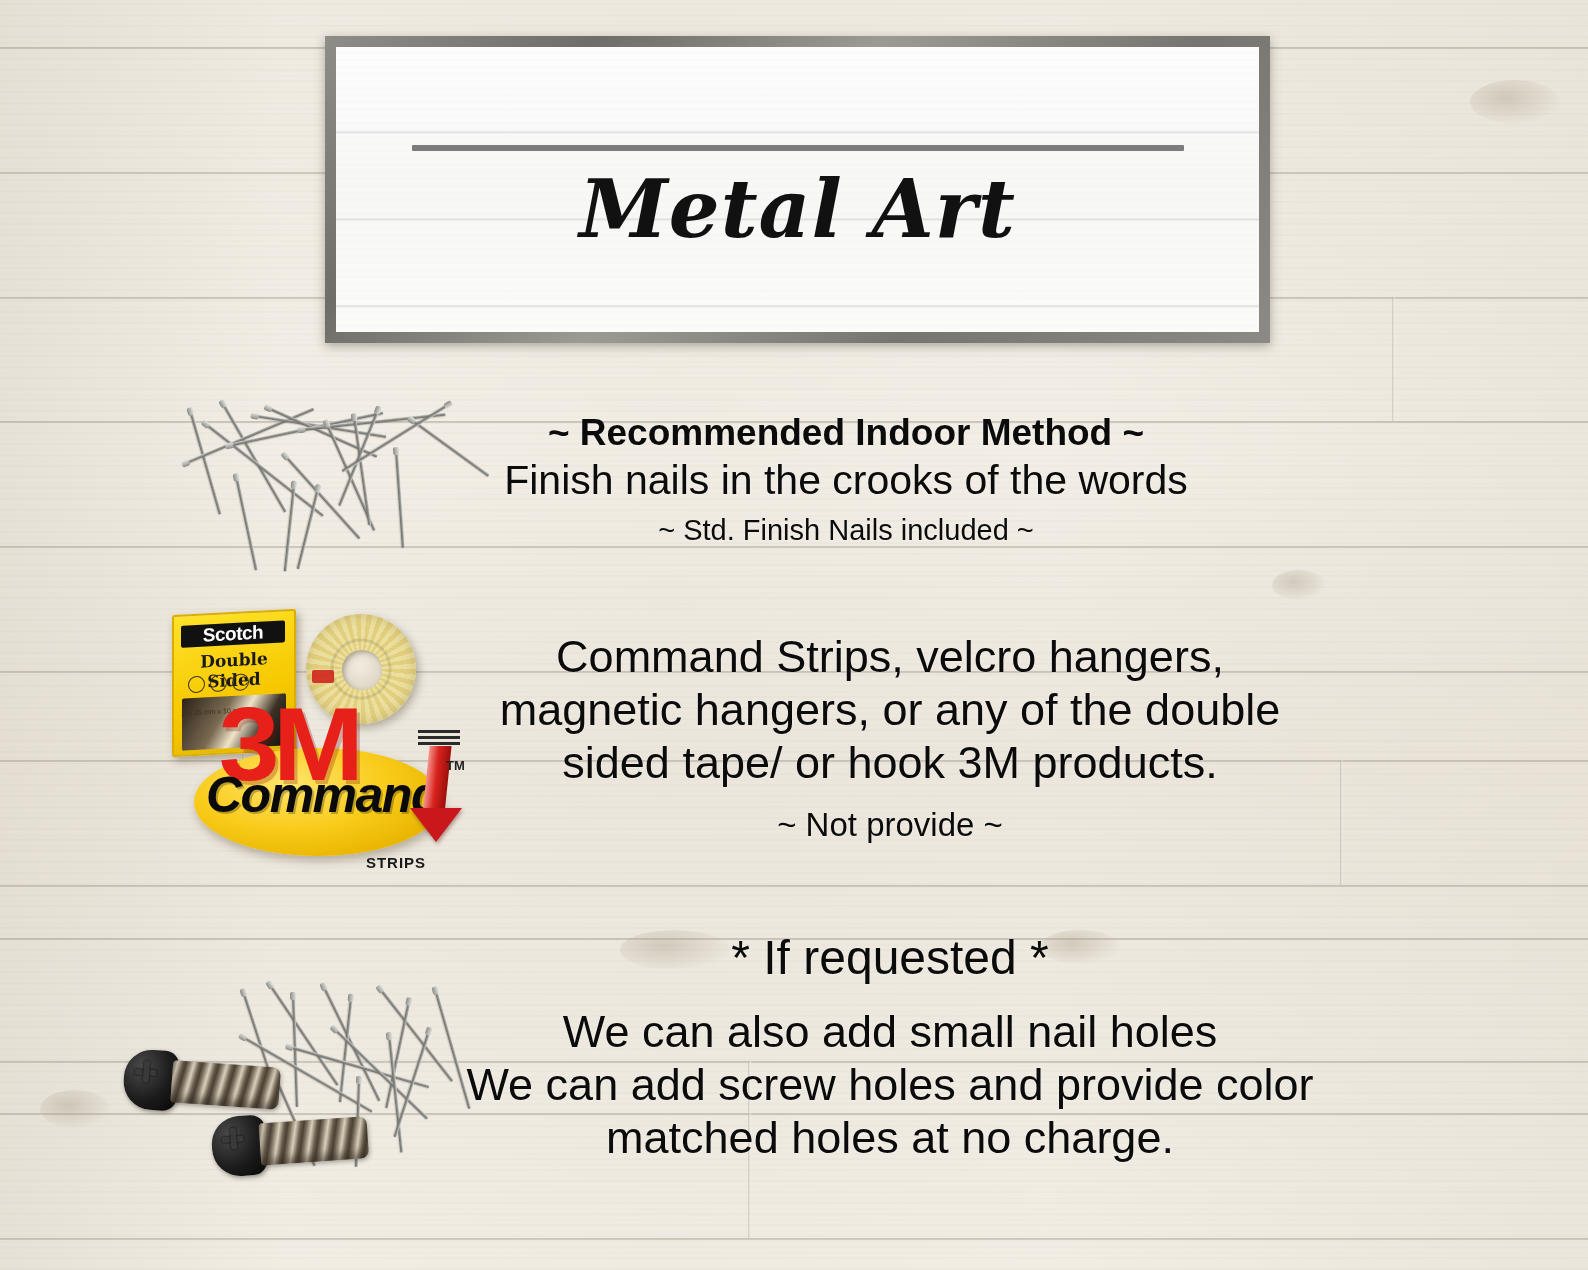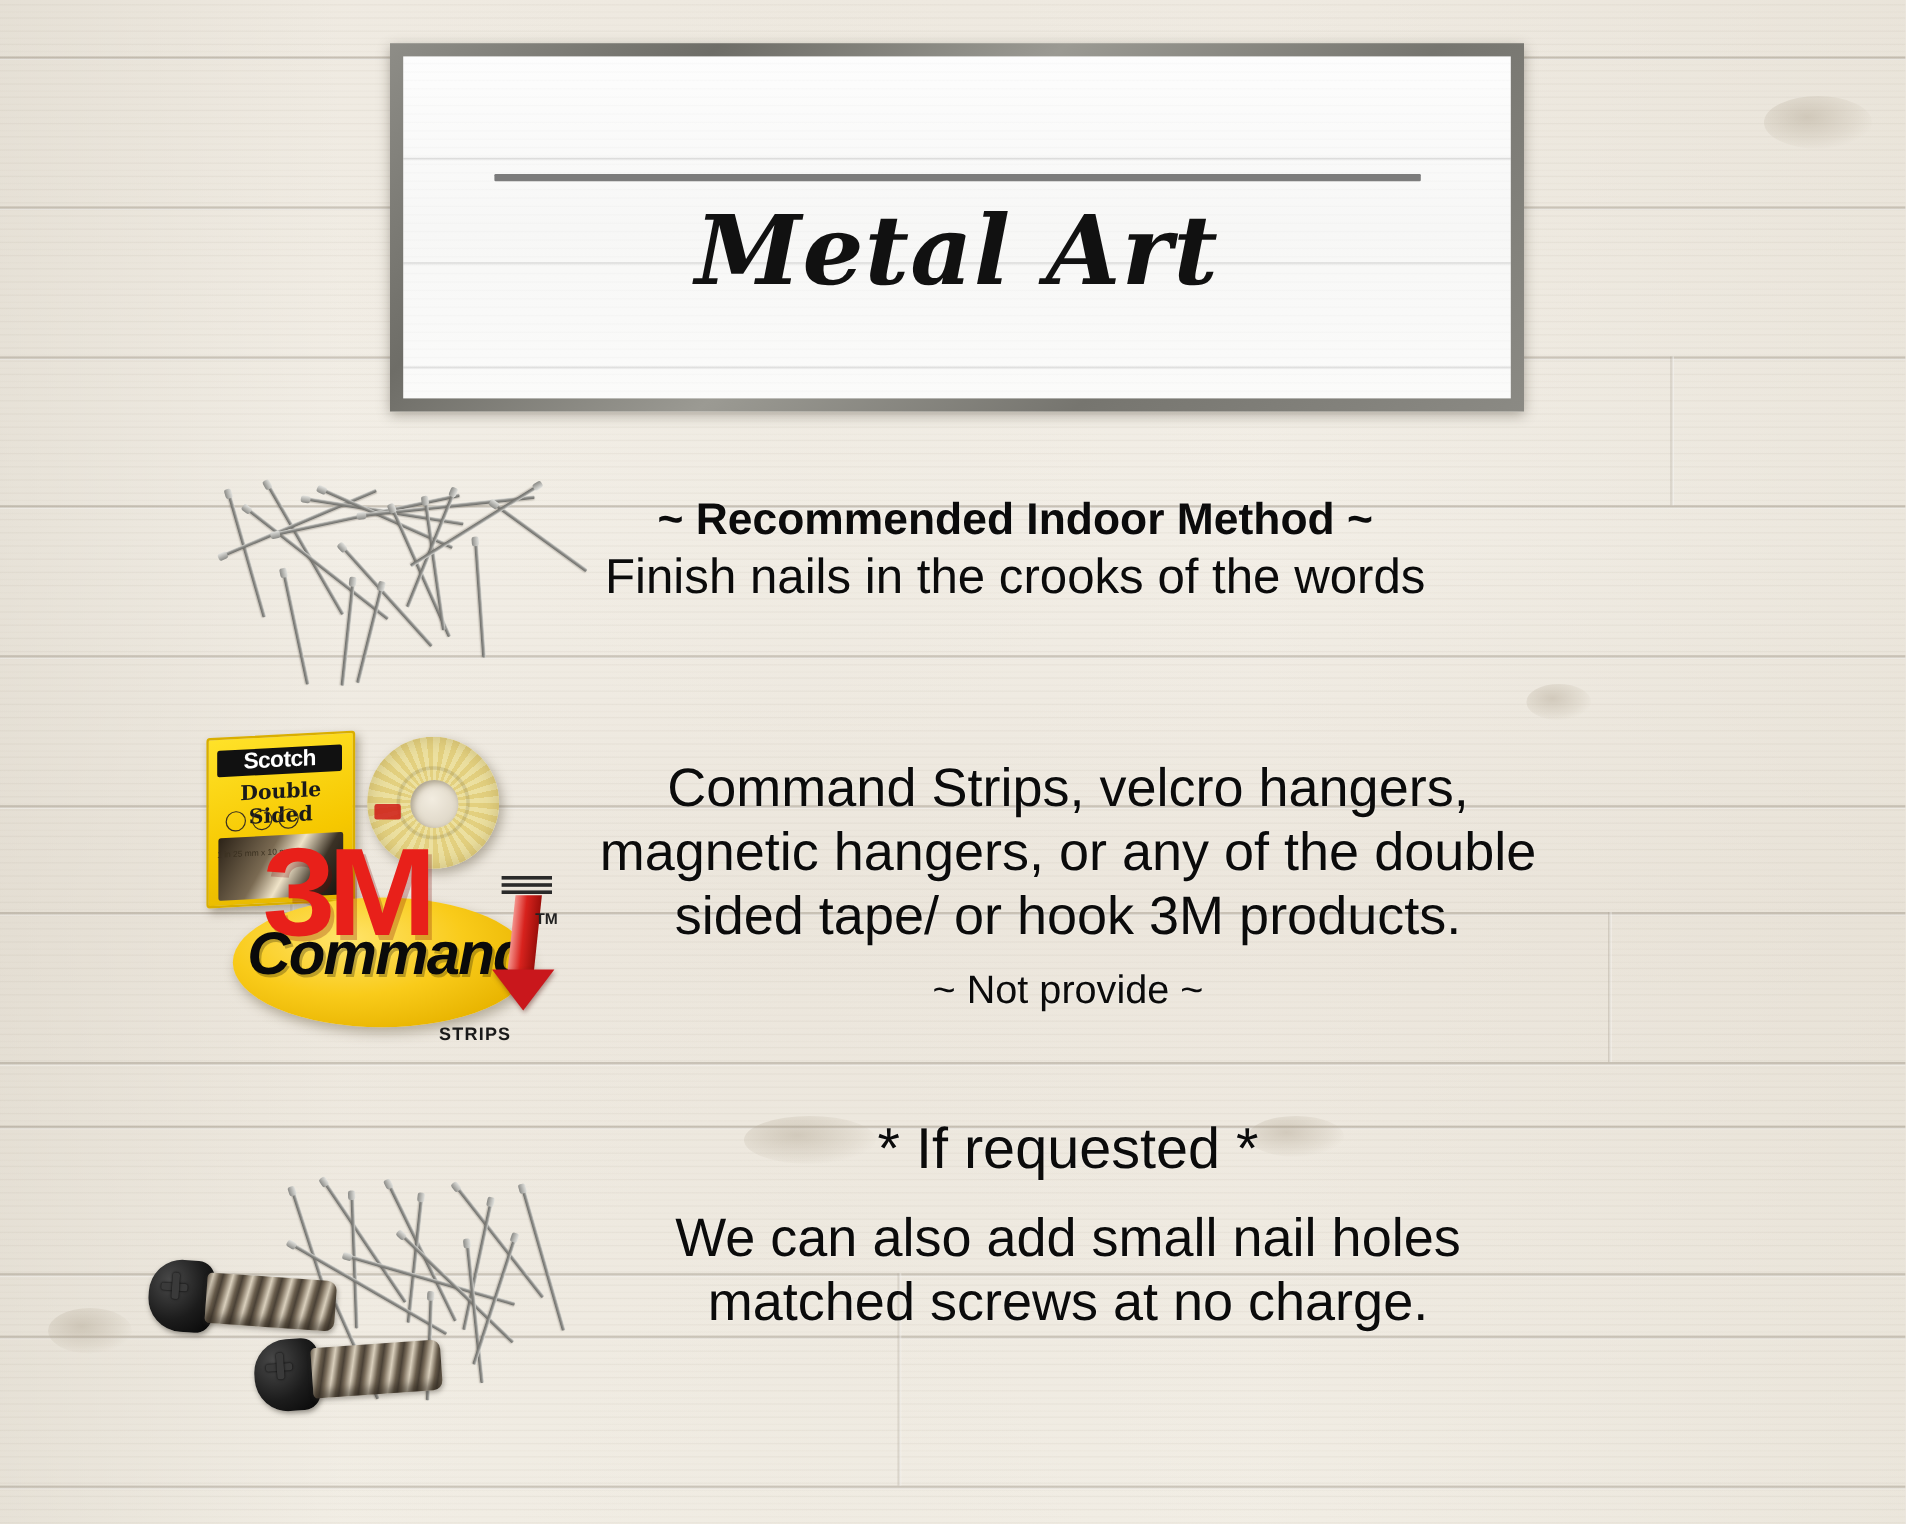--- a/index.html
+++ b/index.html
@@ -328,20 +328,21 @@
     </div>
   <div class="nail" style="left:152px;top:96px;transform:rotate(104deg)">
       <div class="shaft" style="width:84px"></div>
       <div class="head"></div>
     </div>
 </div>
 
 <div class="block" id="sec1-text">
   <div class="txt t-head">~ Recommended Indoor Method ~</div>
   <div class="txt t-main" style="margin-top:4px">Finish nails in the crooks of the words</div>
+  <div class="txt t-sub" style="margin-top:8px">~ Std. Finish Nails included ~</div>
 </div>
 
 <div id="logo-3m">
   <div id="scotch-box">
     <div id="scotch-bar">Scotch</div>
     <div id="scotch-sub">Double Sided</div>
     <div id="scotch-icons"><i></i><i></i><i></i></div>
     <div id="scotch-photo"></div>
     <div id="scotch-small">1 in
 25 mm
@@ -443,14 +444,15 @@
 <div class="screw" style="left:210px;top:1118px;transform:rotate(-4deg)">
   <div class="scr-head"></div>
     <div class="scr-cross"></div>
     <div class="scr-cross v"></div>
     <div class="scr-body"></div>
 </div>
 
 <div class="block" id="sec3-text">
   <div class="txt t-big" style="font-size:48px">* If requested *</div>
   <div class="txt t-big" style="margin-top:18px">We can also add small nail holes</div>
-  <div class="txt t-big">matched screws at no charge.</div>
+  <div class="txt t-big">We can add screw holes and provide color</div>
+  <div class="txt t-big">matched holes at no charge.</div>
 </div>
 
 </body></html>

